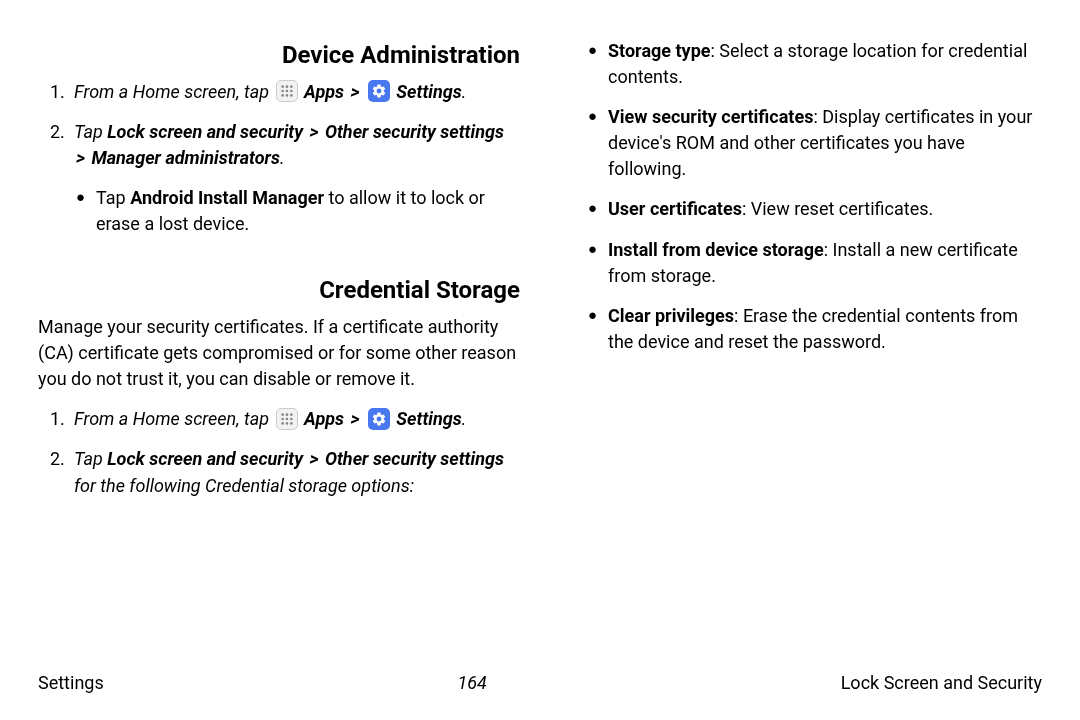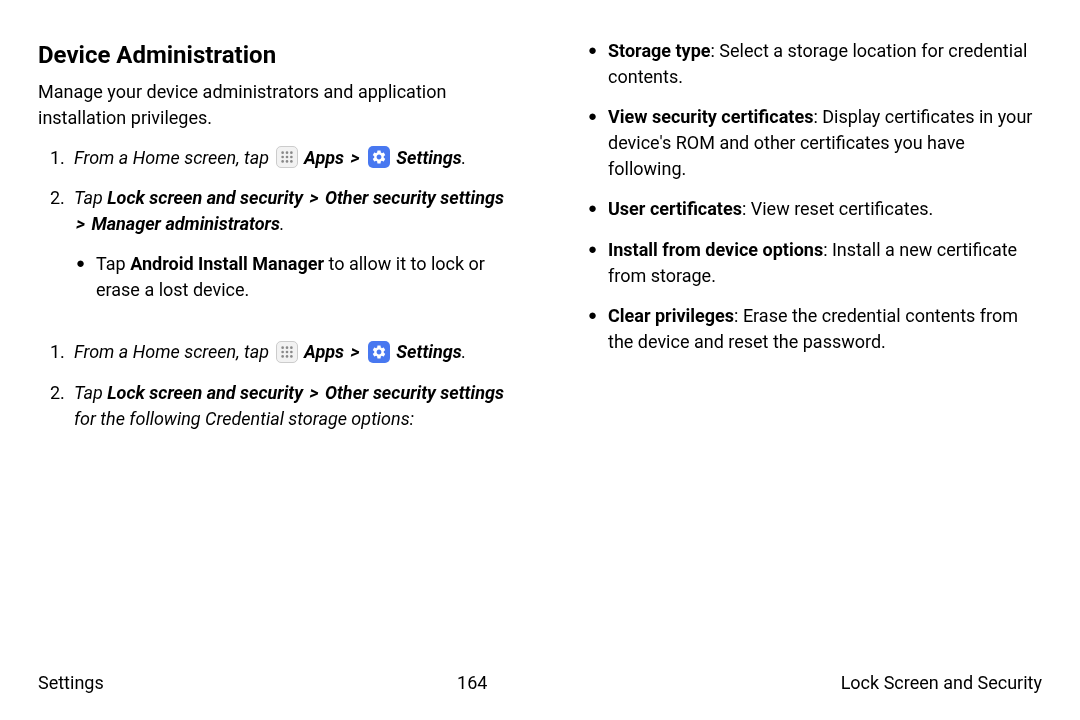--- a/index.html
+++ b/index.html
@@ -23,20 +23,21 @@
       gap: 40px;
       flex: 1;
     }
     .col {
       flex: 1;
     }
     h2 {
       font-size: 24px;
       font-weight: 700;
       margin-bottom: 6px;
+      text-align: right;
     }
     .description {
       margin-bottom: 14px;
     }
     .numbered-item {
       display: flex;
       margin-bottom: 14px;
       margin-left: 12px;
     }
     .num {
@@ -97,38 +98,38 @@
       height: 16px;
     }
     .footer {
       display: flex;
       justify-content: space-between;
       padding: 10px 0 24px 0;
       font-size: 18px;
     }
     .footer-center {
       text-align: center;
+      font-style: italic;
     }
     .chevron {
       font-weight: 700;
       margin: 0 2px;
     }
     .section-spacer {
       height: 22px;
     }
   </style>
 </head>
 <body>
 
 <div class="content-area">
 
   <div class="col">
 
     <h2>Device Administration</h2>
-    <p class="description">Manage your device administrators and application installation privileges.</p>
 
     <div class="numbered-item">
       <div class="num">1.</div>
       <div class="num-content">
         <span>From a Home screen, tap </span>
         <span class="icon apps-icon">
           <svg viewBox="0 0 16 16">
               <g fill="#888">
                 <circle cx="3" cy="3" r="1.5"></circle>
                 <circle cx="8" cy="3" r="1.5"></circle>
@@ -166,20 +167,22 @@
 
     <div class="sub-bullet-item">
       <div class="bullet">●</div>
       <div class="bullet-content">
         <span>Tap </span><span class="bold">Android Install Manager</span><span> to allow it to lock or erase a lost device.</span>
       </div>
     </div>
 
     <div class="section-spacer"></div>
 
+    <h2>Credential Storage</h2>
+    <p class="description">Manage your security certificates. If a certificate authority (CA) certificate gets compromised or for some other reason you do not trust it, you can disable or remove it.</p>
 
     <div class="numbered-item">
       <div class="num">1.</div>
       <div class="num-content">
         <span>From a Home screen, tap </span>
         <span class="icon apps-icon">
           <svg viewBox="0 0 16 16">
               <g fill="#888">
                 <circle cx="3" cy="3" r="1.5"></circle>
                 <circle cx="8" cy="3" r="1.5"></circle>
@@ -234,21 +237,21 @@
     <div class="bullet-item">
       <div class="bullet">●</div>
       <div class="bullet-content">
         <span class="bold">User certificates</span><span>: View reset certificates.</span>
       </div>
     </div>
 
     <div class="bullet-item">
       <div class="bullet">●</div>
       <div class="bullet-content">
-        <span class="bold">Install from device options</span><span>: Install a new certificate from storage.</span>
+        <span class="bold">Install from device storage</span><span>: Install a new certificate from storage.</span>
       </div>
     </div>
 
     <div class="bullet-item">
       <div class="bullet">●</div>
       <div class="bullet-content">
         <span class="bold">Clear privileges</span><span>: Erase the credential contents from the device and reset the password.</span>
       </div>
     </div>
 

